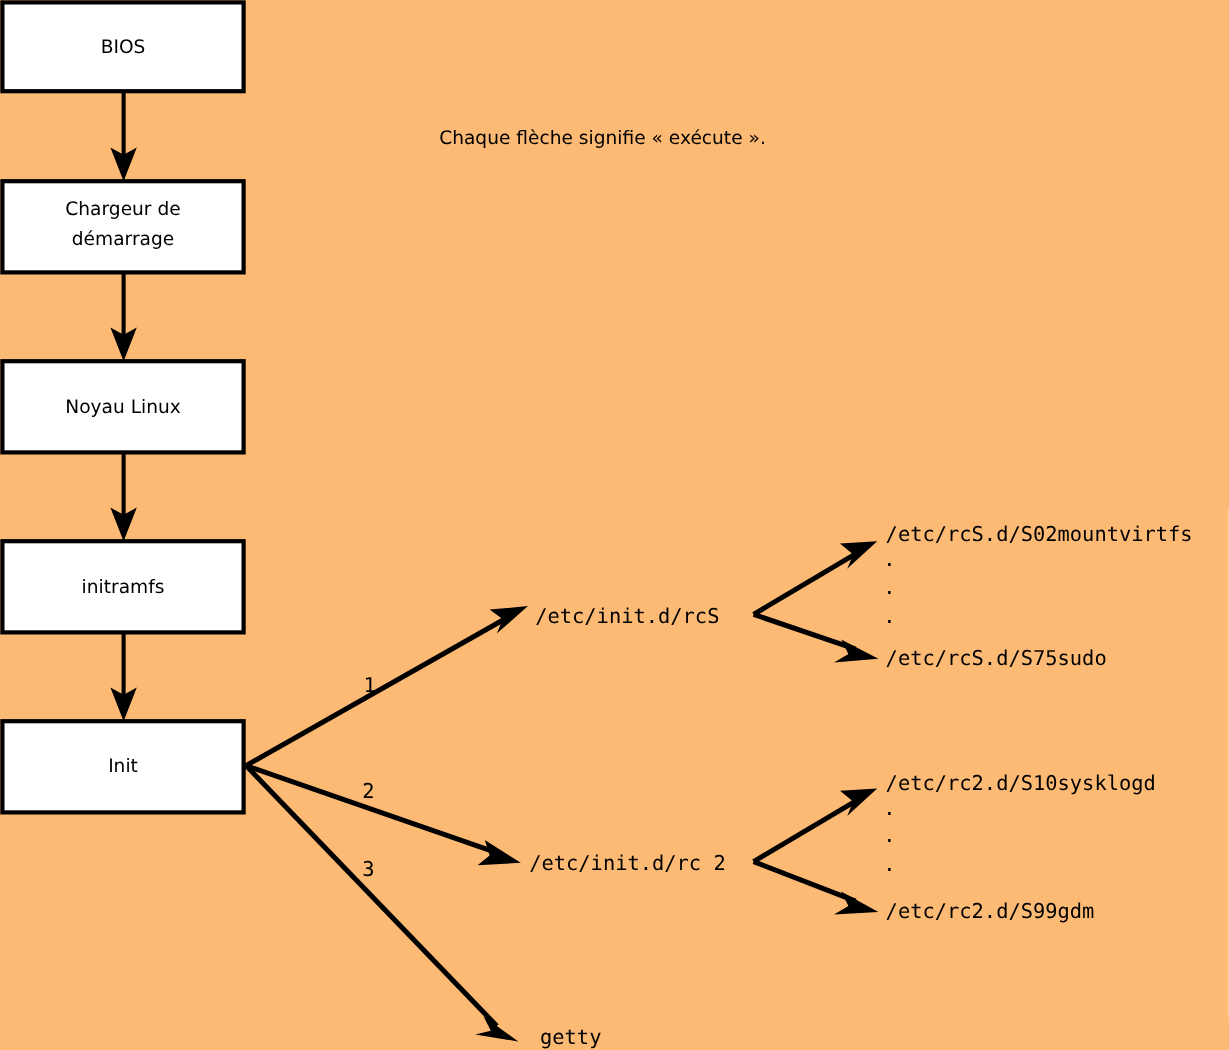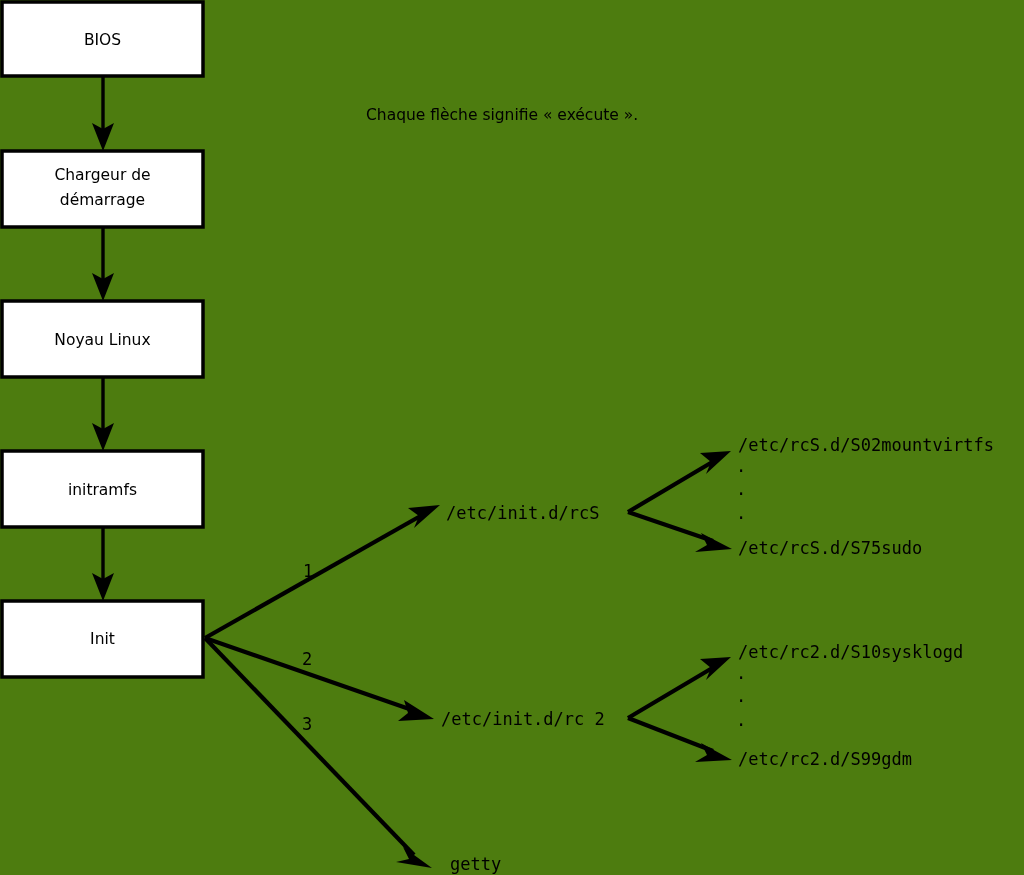--- a/index.html
+++ b/index.html
@@ -4,21 +4,21 @@
 <style>
   html, body {
     margin: 0;
     padding: 0;
     background: #ffffff;
   }
   #canvas {
     position: relative;
     width: 1024px;
     height: 875px;
-    background: #4d7c0f;
+    background: #fdba74;
     overflow: hidden;
     font-family: "DejaVu Sans", sans-serif;
   }
   #diagram-svg {
     position: absolute;
     left: 0;
     top: 0;
     width: 1024px;
     height: 875px;
   }

